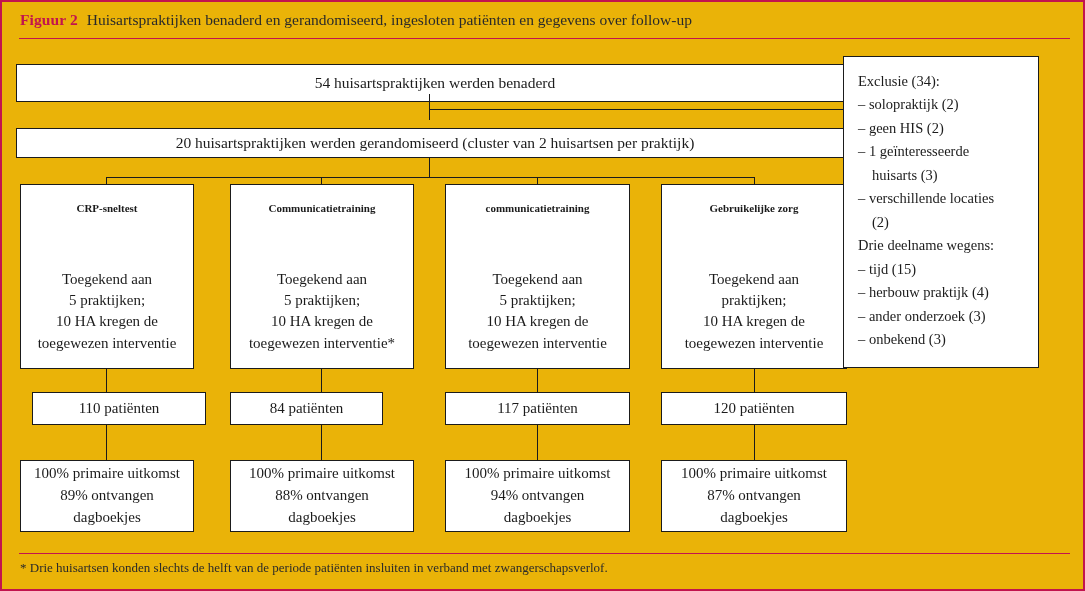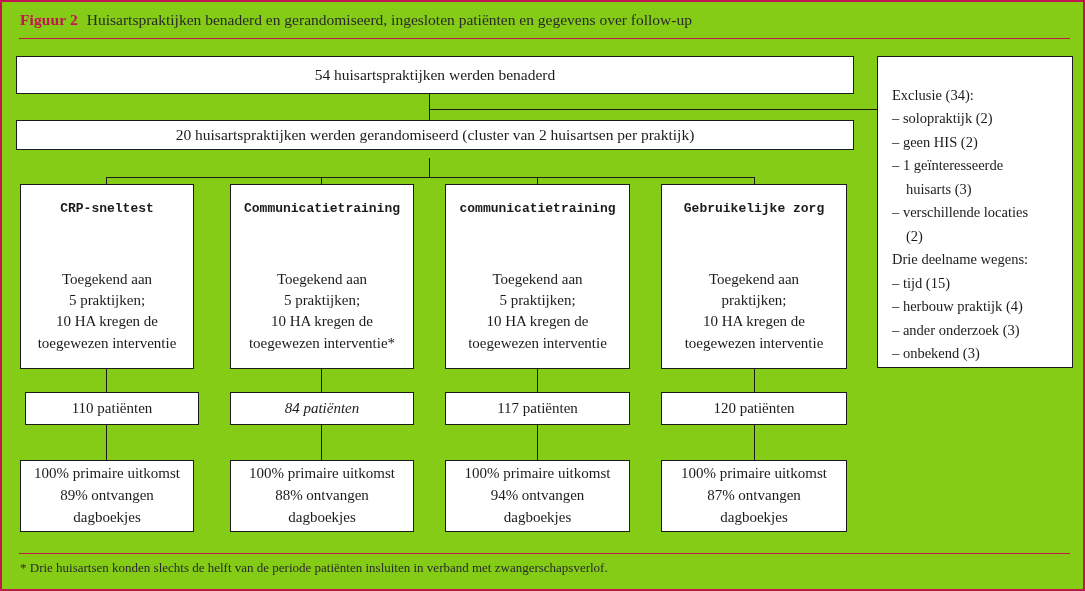--- a/index.html
+++ b/index.html
@@ -8,21 +8,21 @@
     background: #ffffff;
   }
   body {
     font-family: "Liberation Serif", "DejaVu Serif", serif;
   }
   #figure-root {
     position: relative;
     width: 1085px;
     height: 591px;
     box-sizing: border-box;
-    background: #84cc16;
+    background: #eab308;
     border: 2px solid #c2144e;
     overflow: hidden;
   }
   
   .fig-header {
     position: absolute;
     left: 0; top: 0;
     width: 1085px;
     height: 38px;
     box-sizing: border-box;
@@ -71,71 +71,70 @@
     border: 1.3px solid #1b1b1b;
     display: flex;
     flex-direction: column;
     align-items: center;
     justify-content: center;
     text-align: center;
     color: #1b1b1b;
     font-size: 15px;
     line-height: 1.30;
   }
-  .wide-box { font-size: 15.5px; }
+  .wide-box { font-size: 15.5px; margin-top: 8px; }
   
   #box-approached { left: 14px; top: 54px;  width: 838px; height: 38px; }
   #box-randomised { left: 14px; top: 118px; width: 838px; height: 30px; }
   
   .arm-box {
     top: 182px;
     height: 185px;
     justify-content: flex-start;
     padding-top: 16px;
   }
   .arm-title {
     font-weight: bold;
-    font-size: 13px;
+    font-size: 11px;
     line-height: 1.28;
     margin-bottom: 6px;
-    font-family: Liberation Mono, monospace;
   }
   .arm-body {
     margin-top: auto;
     margin-bottom: 14px;
     font-size: 15px;
     line-height: 1.42;
   }
   .arm-body div { white-space: nowrap; }
   #arm-1 { left: 18px;  width: 174px; }
   #arm-2 { left: 228px; width: 184px; }
   #arm-3 { left: 443px; width: 185px; }
   #arm-4 { left: 659px; width: 186px; align-items: center; }
   
   .pat-box { top: 390px; height: 33px; }
-  #pat-1 { left: 23px;  width: 174px; }
-  #pat-2 { left: 228px; width: 184px; font-style: italic; }
+  #pat-1 { left: 30px;  width: 174px; }
+  #pat-2 { left: 228px; width: 153px; }
   #pat-3 { left: 443px; width: 185px; }
   #pat-4 { left: 659px; width: 186px; }
   
   .out-box { top: 458px; height: 72px; line-height: 1.45; }
   #out-1 { left: 18px;  width: 174px; }
   #out-2 { left: 228px; width: 184px; }
   #out-3 { left: 443px; width: 185px; }
   #out-4 { left: 659px; width: 186px; }
   .out-box div { white-space: nowrap; }
   
   #box-exclusion {
     position: absolute;
-    left: 875px; top: 54px;
+    left: 841px; top: 54px;
     width: 196px; height: 312px;
     box-sizing: border-box;
     background: #ffffff;
     border: 1.3px solid #1b1b1b;
-    padding: 27px 0 0 14px;
+    padding: 13px 0 0 14px;
     color: #1b1b1b;
     font-size: 14.5px;
     line-height: 1.62;
   }
   #box-exclusion .ex-line { white-space: nowrap; }
   #box-exclusion .ex-cont { padding-left: 14px; }
   
   .vline { position: absolute; width: 1.3px; background: #1b1b1b; }
   .hline { position: absolute; height: 1.3px; background: #1b1b1b; }
 </style>

